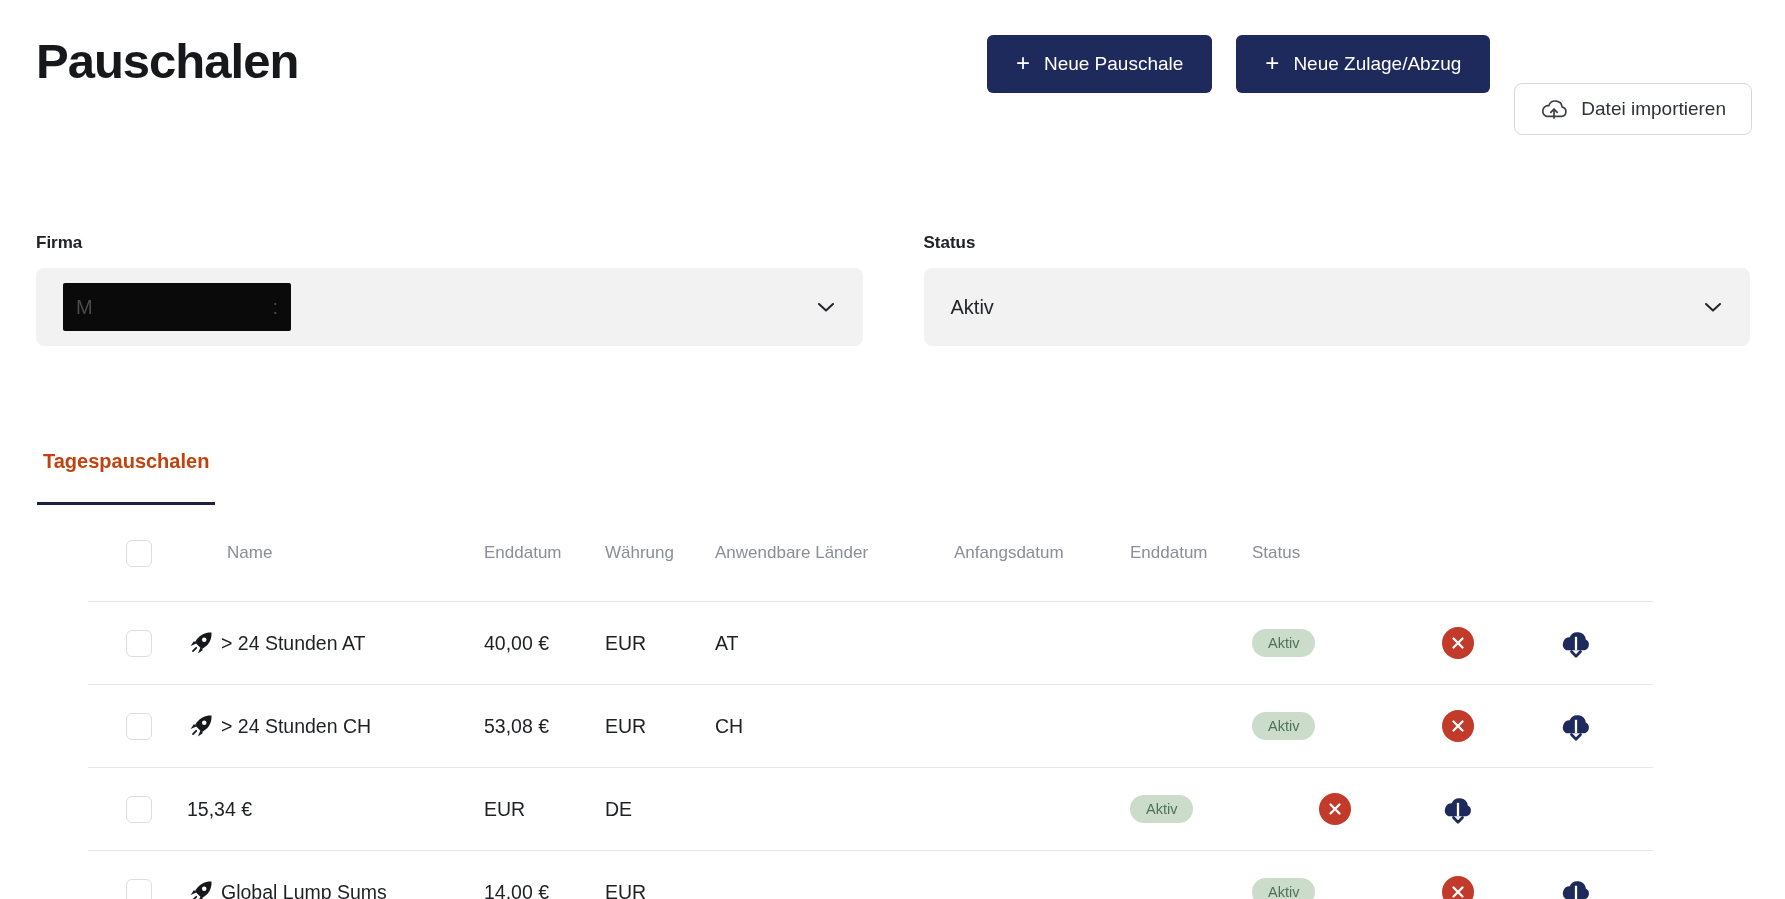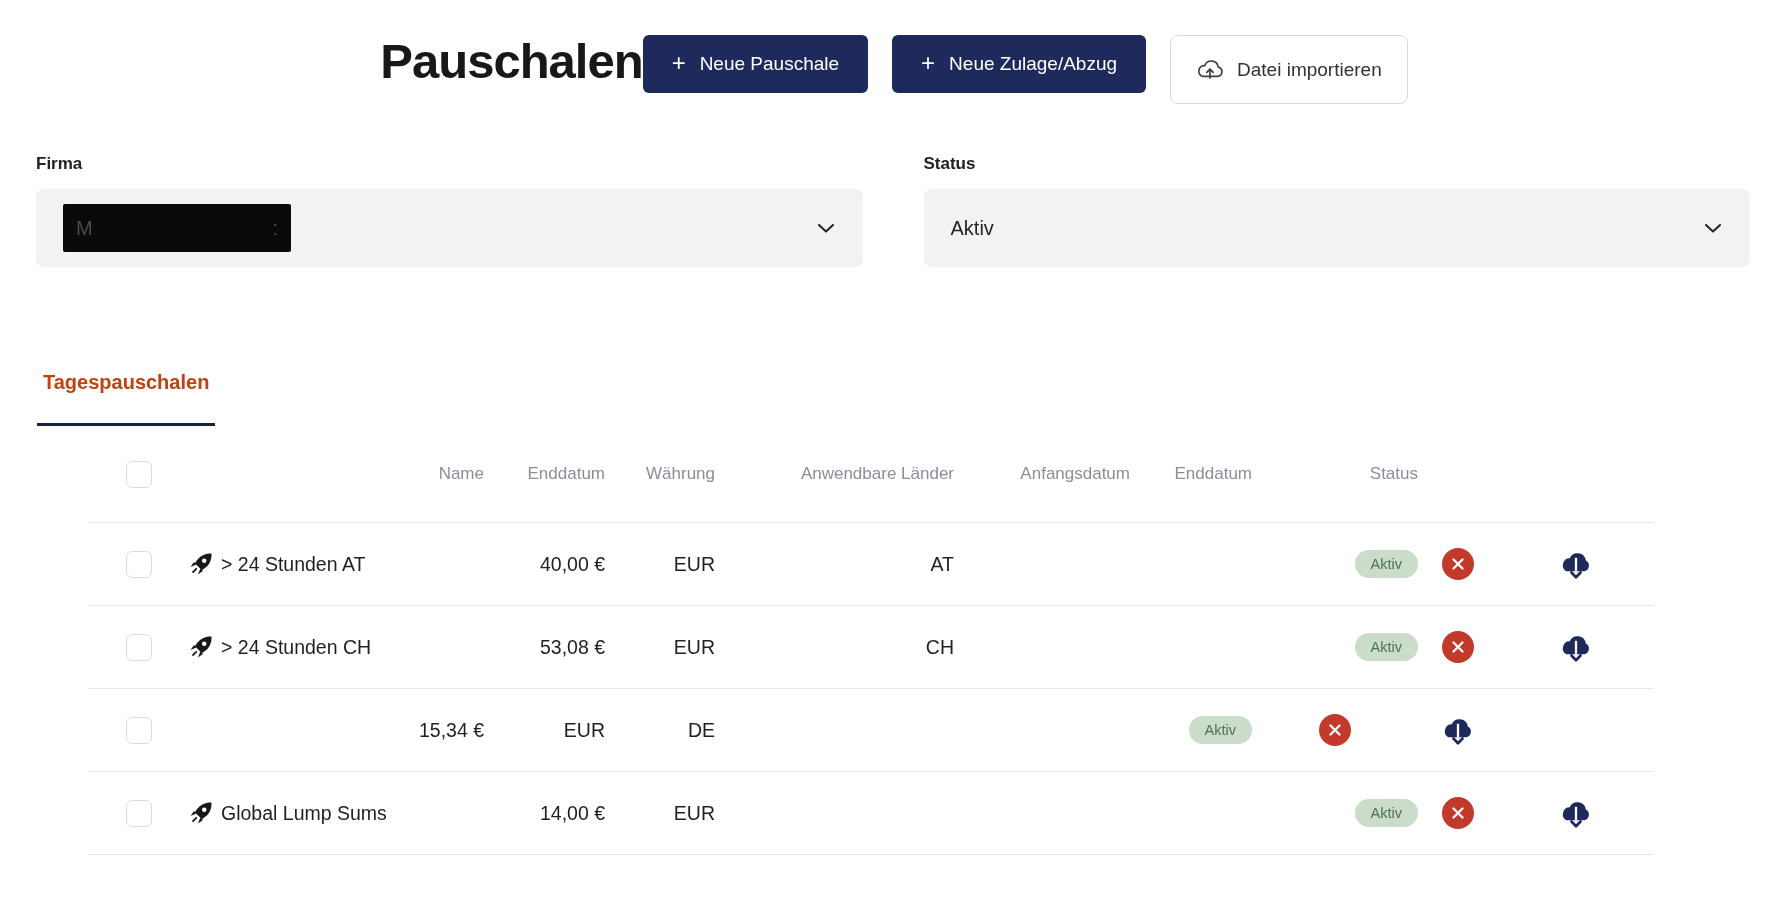--- a/index.html
+++ b/index.html
@@ -2,47 +2,46 @@
 <html><head>
 <meta charset="utf-8">
 <style>
   html,body{margin:0;padding:0;background:#fff;}
   *{box-sizing:border-box;}
   .page{
     width:1785px;height:899px;overflow:hidden;background:#fff;
     font-family:"Liberation Sans",sans-serif;color:#1e2023;position:relative;
   }
   
-  .topbar{display:flex;justify-content:center;align-items:flex-start;padding:30px 33px 0 36px;}
+  .topbar{display:flex;justify-content:space-between;align-items:flex-start;padding:30px 33px 0 36px;}
   .page-title{font-size:49px;font-weight:700;color:#17181c;letter-spacing:-1px;line-height:1.3;margin:0;}
   .actions{display:flex;gap:24px;padding-top:5px;}
   .btn{display:flex;align-items:center;gap:14px;height:58px;border-radius:6px;font-size:19px;
        font-family:"Liberation Sans",sans-serif;cursor:pointer;white-space:nowrap;}
   .btn-primary{background:#1e2a5c;color:#fff;border:none;padding:0 29px;}
   .btn-primary .plus{font-size:24px;font-weight:400;line-height:1;margin-top:-2px;}
-  .btn-outline{background:#fff;color:#303239;border:1px solid #d8d8dc;border-radius:8px;height:69px;padding:0 25px;gap:13px;}
+  .btn-outline{background:#fff;color:#303239;border:1px solid #d8d8dc;border-radius:8px;height:52px;padding:0 25px;gap:13px;margin-top:48px;}
   
   .filters{display:flex;gap:61px;padding:0 35px 0 36px;margin-top:50px;}
-  .filter{flex:1;}
+  .filter{flex:1;margin-top:48px;}
   .filter-label{font-size:17px;font-weight:700;color:#202227;margin-bottom:15px;}
   .select{height:78px;background:#f2f2f3;border-radius:8px;display:flex;align-items:center;
           justify-content:space-between;padding:0 29px 0 27px;font-size:20px;color:#232429;cursor:pointer;}
   .redacted{width:228px;height:48px;background:#0a0a0a;border-radius:2px;display:flex;align-items:center;
             justify-content:space-between;padding:0 13px;color:#4b4b4b;font-size:20px;}
   
   .tabs{display:flex;gap:97px;margin:104px 0 0 37px;}
   .tab{font-size:20px;font-weight:700;padding:0 6px 29px 6px;cursor:pointer;}
   .tab.active{color:#c2410c;border-bottom:3px solid #1b2240;}
   .tab.inactive{color:#979ba3;}
   
   .table{margin-left:88px;width:1565px;}
   .trow,.thead{
     display:grid;align-items:center;
     grid-template-columns:99px 297px 121px 110px 239px 176px 122px 166px 80px 1fr;
-    text-align:right;
   }
   .thead{height:97px;border-bottom:1px solid #e7e7e9;color:#8b8e96;font-size:17px;}
   .thead .c-name-h{padding-left:40px;}
   .trow{height:83px;border-bottom:1px solid #e7e7e9;font-size:19.5px;color:#1e2023;}
   .cell{overflow:hidden;white-space:nowrap;}
   .c-check{display:flex;}
   .checkbox{width:26px;height:27px;margin-left:38px;background:#fff;border:1.5px solid #dcdcdf;border-radius:6px;display:inline-block;cursor:pointer;}
   .c-name{display:flex;align-items:center;gap:7px;}
   .rocket{display:inline-flex;width:27px;height:27px;}
   .badge{display:inline-block;background:#cbdccb;color:#50705a;font-size:14.5px;font-weight:400;

